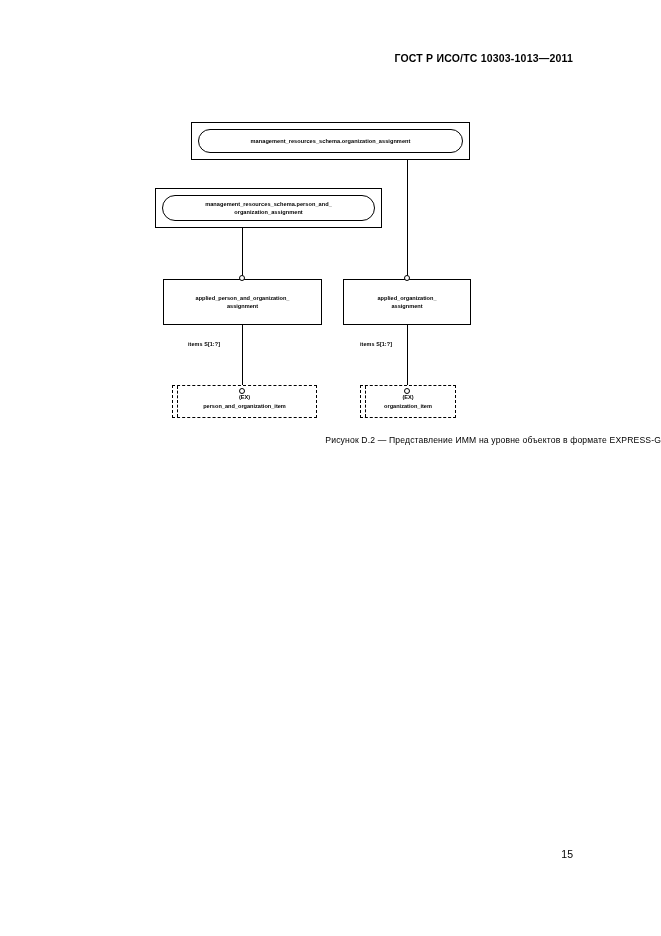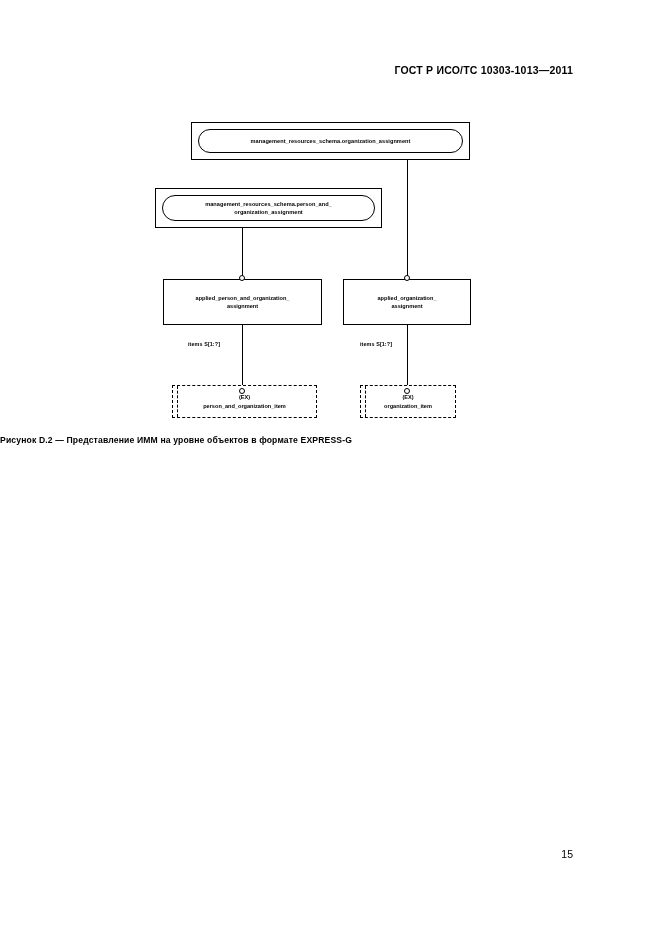--- a/index.html
+++ b/index.html
@@ -18,21 +18,21 @@
 
   .page {
     position: absolute;
     inset: 0;
     background: #ffffff;
   }
 
   
   .doc-header {
     position: absolute;
-    top: 64px;
+    top: 52px;
     right: 88px;
     font-size: 10.5px;
     font-weight: bold;
     letter-spacing: 0.2px;
     white-space: nowrap;
   }
 
   
   .page-number {
     position: absolute;
@@ -149,23 +149,23 @@
     white-space: nowrap;
     letter-spacing: 0.1px;
   }
 
   
   .figure-caption {
     position: absolute;
     top: 435px;
     left: 0;
     width: 661px;
-    text-align: left;
+    text-align: right;
     font-size: 8.6px;
-    font-weight: bold;
+    font-weight: normal;
     letter-spacing: 0.15px;
   }
 </style>
 </head>
 <body>
 
 <div class="page">
 
   <div class="doc-header">ГОСТ Р ИСО/ТС 10303-1013—2011</div>
 

